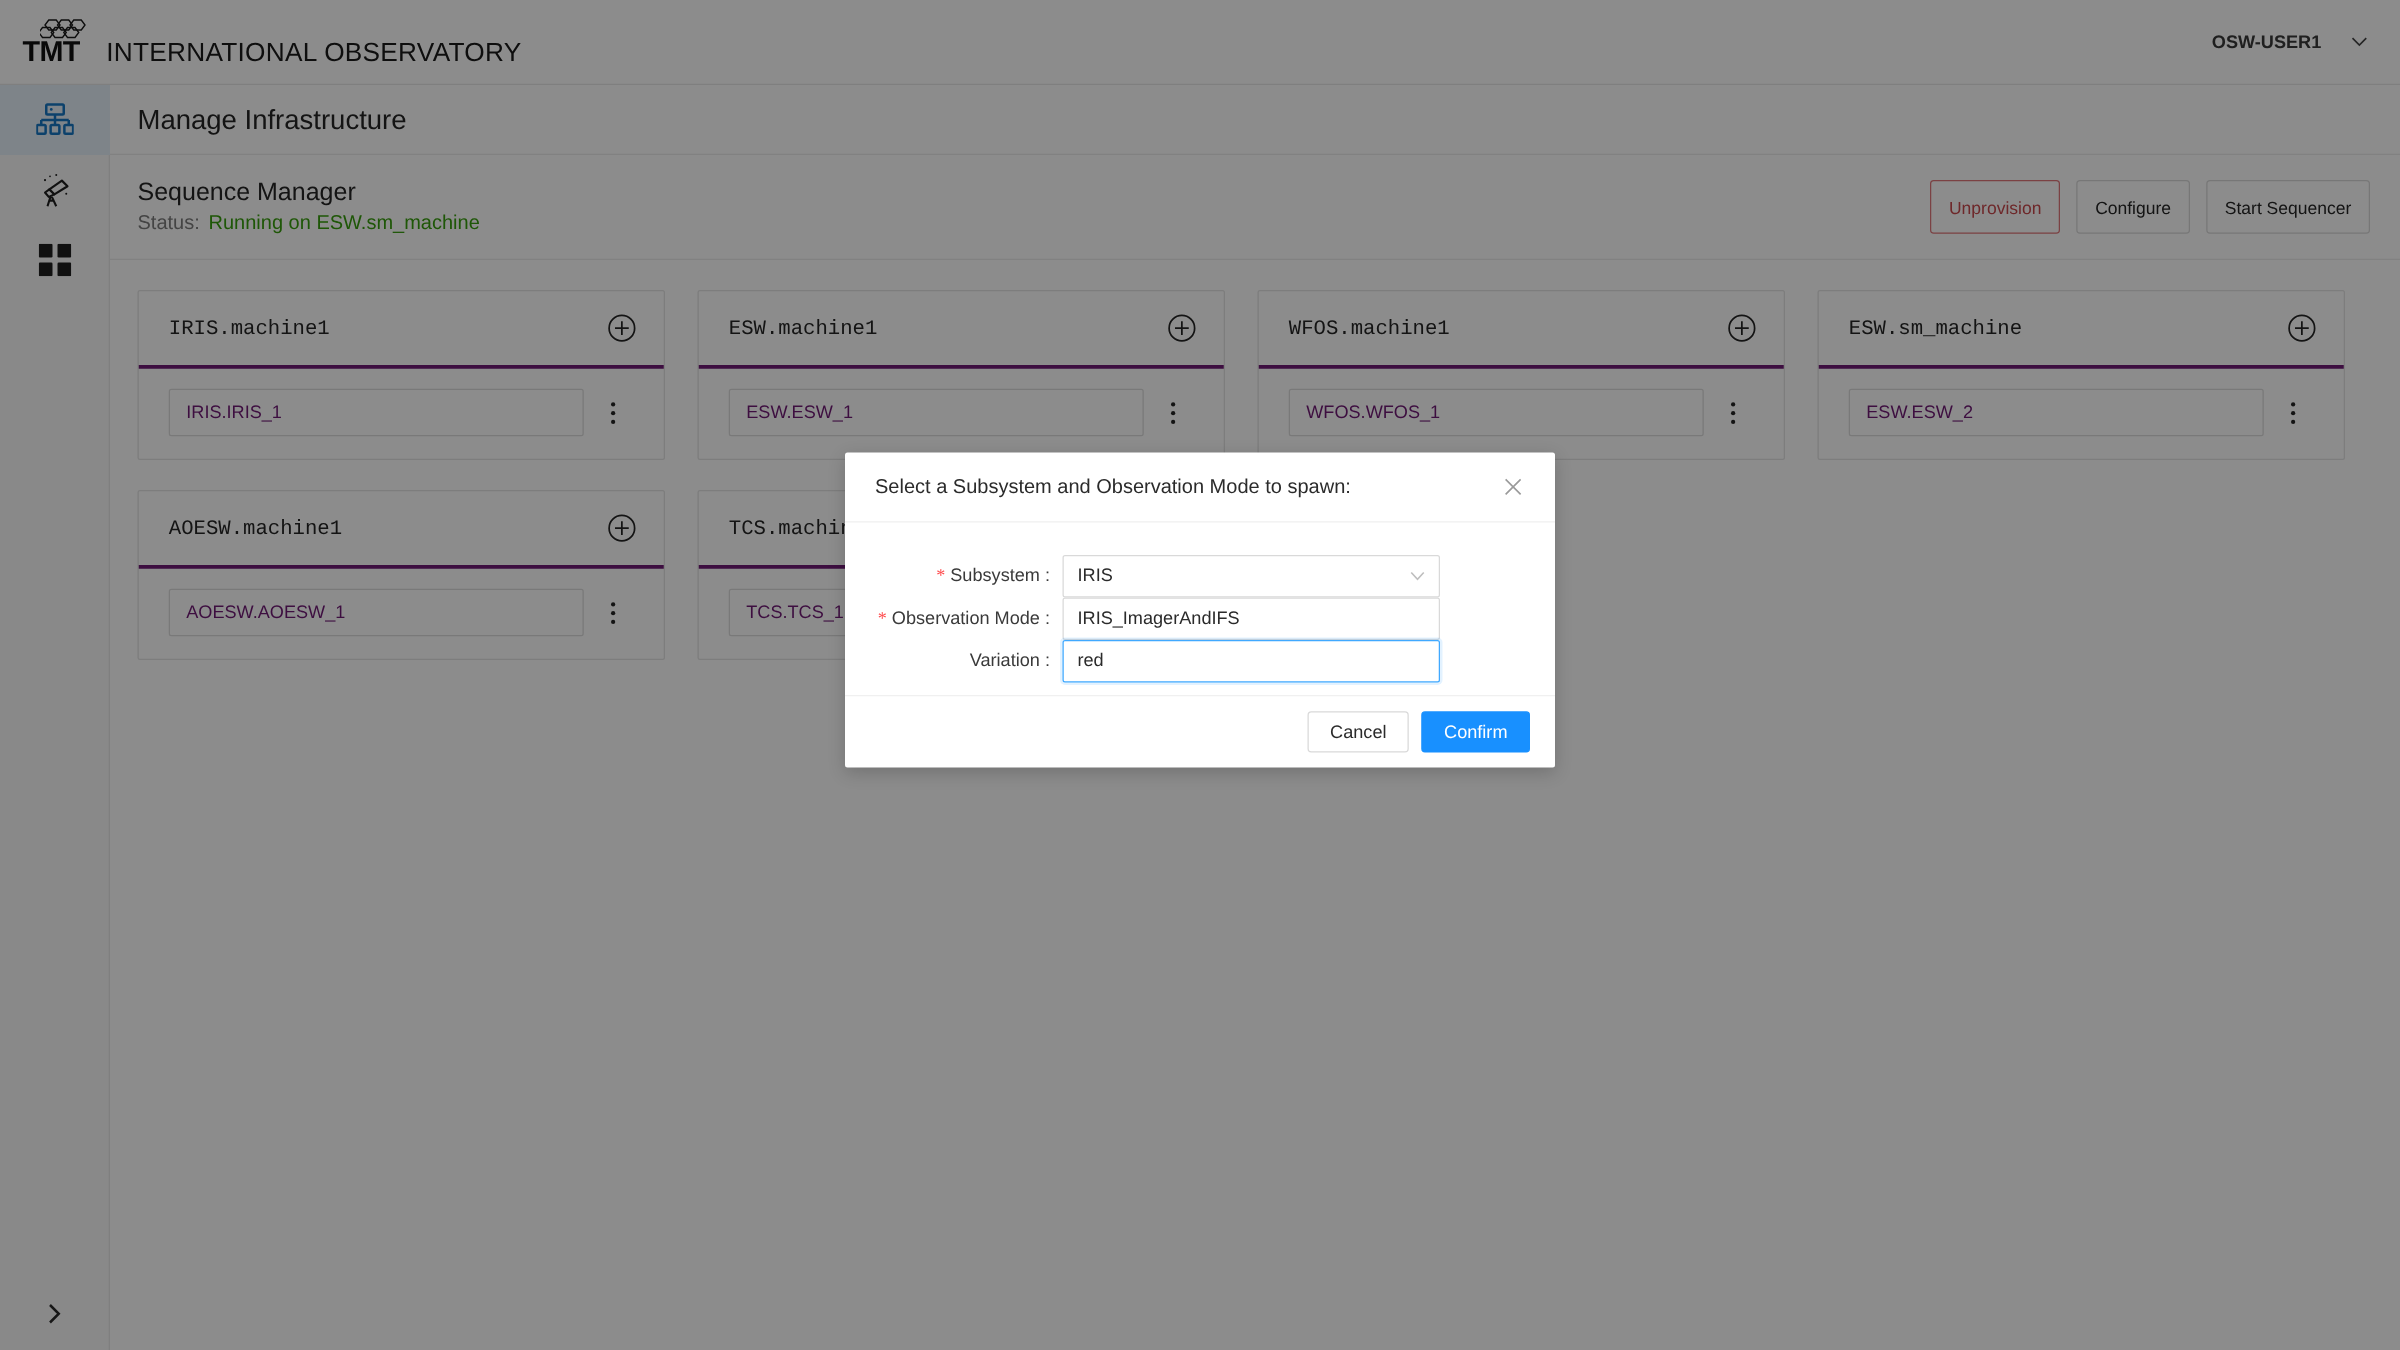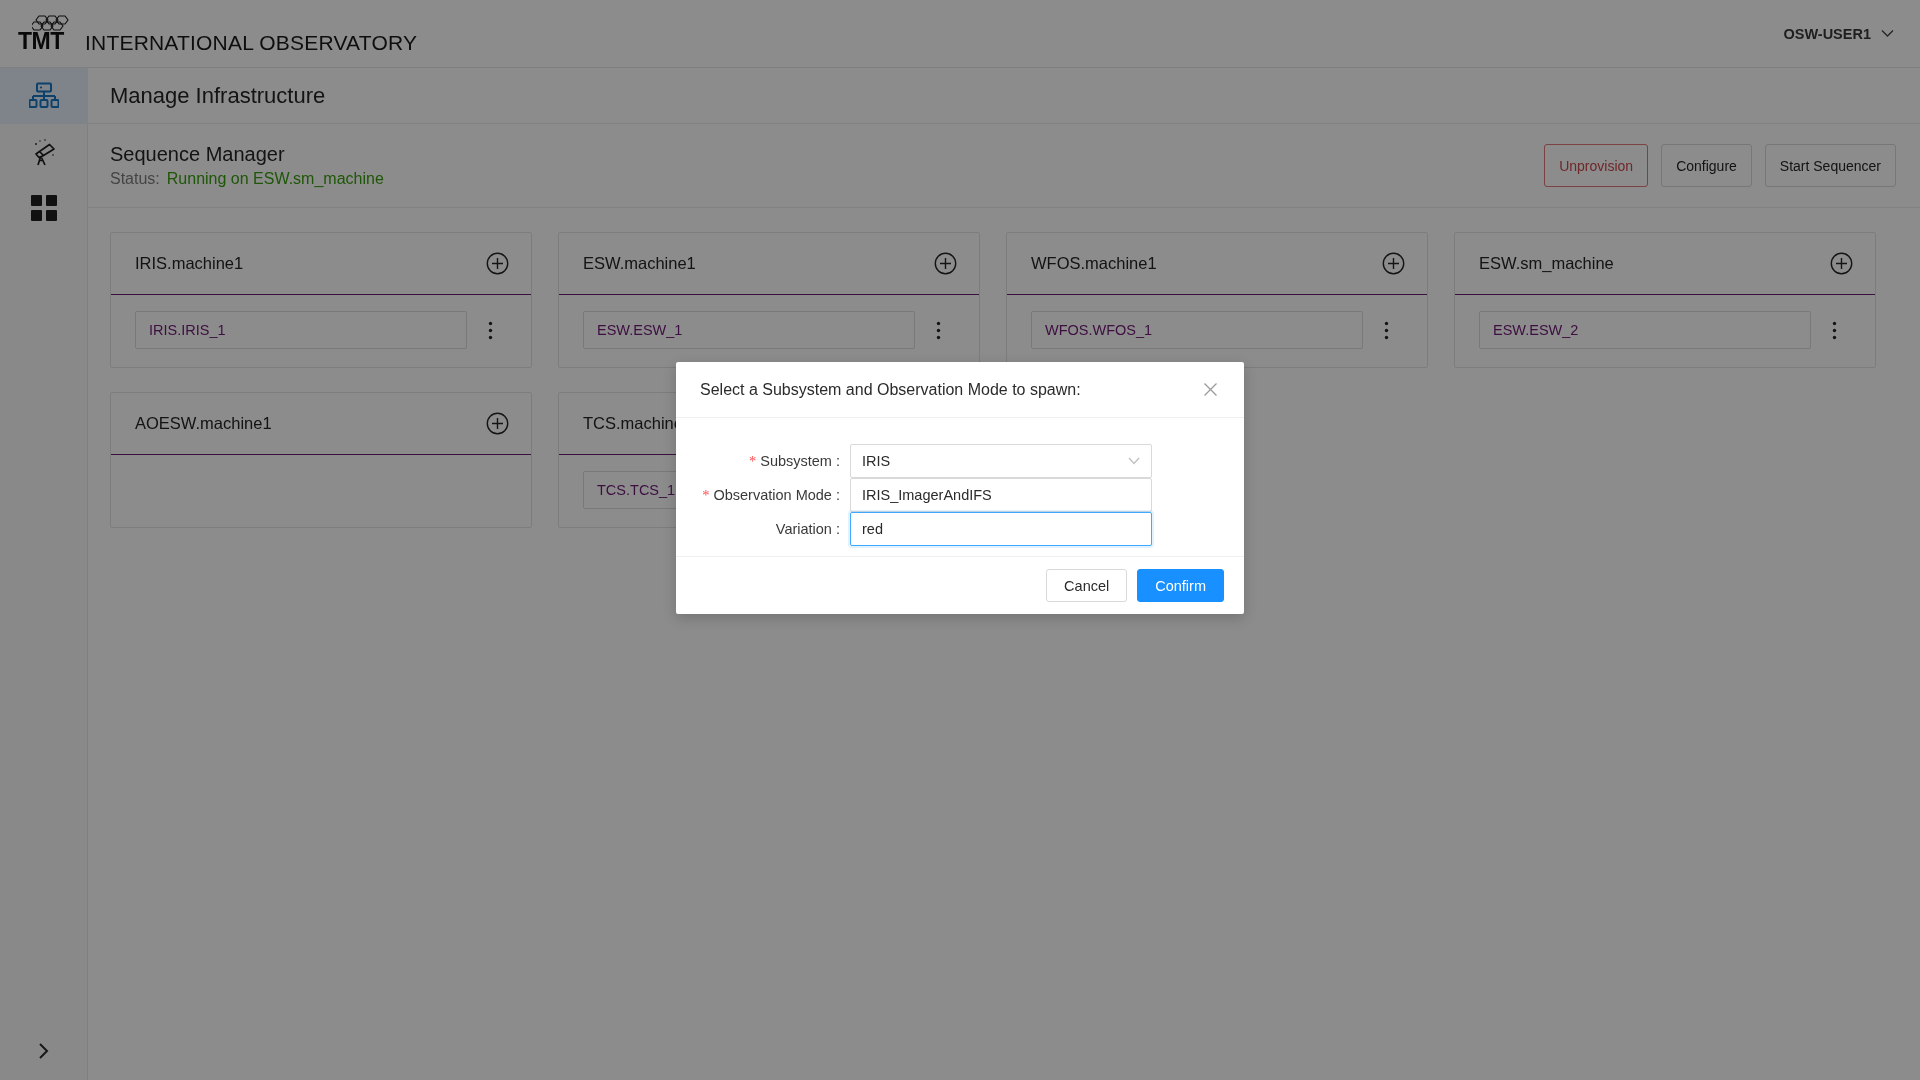--- a/index.html
+++ b/index.html
@@ -31,21 +31,21 @@
   .hexrow { display: block; margin-left: 14px; margin-bottom: -2px; }
   .brand-tmt {
     font-size: 23px; font-weight: bold; letter-spacing: -0.5px;
     color: #111; line-height: 1;
   }
   .brand-rest {
     font-size: 21px; color: #1a1a1a; line-height: 1;
     margin-left: 7px; letter-spacing: 0.2px;
   }
   .user-menu {
-    display: flex; align-items: center; gap: 10px;
+    display: flex; align-items: center; gap: 24px;
     font-size: 14.5px; color: #3a3a3a; font-weight: bold;
     cursor: pointer;
   }
   .chev-d { display: block; }
 
   
   .body-split { flex: 1 1 auto; display: flex; min-height: 0; }
 
   
   .sidebar {
@@ -113,21 +113,22 @@
     width: 422px;
     background: #ffffff;
     border: 1px solid #e3e3e3;
     border-radius: 2px;
     display: flex; flex-direction: column;
   }
   .card-head {
     height: 62px; flex: 0 0 62px;
     display: flex; align-items: center; justify-content: space-between;
     padding: 0 22px 0 24px;
-    border-bottom: 1px solid #701a75;
+    border-bottom: 3px solid #701a75;
+    font-family: Liberation Mono, monospace;
   }
   .card-title { font-size: 16.5px; color: #262626; }
   .plus-btn { cursor: pointer; display: flex; }
   .card-body {
     padding: 16px 22px 18px 24px;
     display: flex; align-items: center; gap: 4px;
   }
   .seq-box {
     flex: 1 1 auto; height: 38px;
     border: 1px solid #dcdcdc; border-radius: 2px;
@@ -415,20 +416,34 @@
         <div class="card">
           <div class="card-head">
             <span class="card-title">AOESW.machine1</span>
             <span class="plus-btn">
               <svg width="23" height="23" viewBox="0 0 23 23">
                 <circle cx="11.5" cy="11.5" r="10.2" fill="none" stroke="#262626" stroke-width="1.4"></circle>
                 <path d="M11.5 6 V17 M6 11.5 H17" stroke="#262626" stroke-width="1.4"></path>
               </svg>
             </span>
           </div>
+          <div class="card-body">
+            <div class="seq-box">
+              <span>AOESW.AOESW_1</span>
+            </div>
+            <span class="kebab">
+              <svg width="5" height="19" viewBox="0 0 5 19">
+                <g fill="#262626">
+                    <circle cx="2.5" cy="2.5" r="1.7"></circle>
+                    <circle cx="2.5" cy="9.5" r="1.7"></circle>
+                    <circle cx="2.5" cy="16.5" r="1.7"></circle>
+                  </g>
+              </svg>
+            </span>
+          </div>
         </div>
 
         <div class="card">
           <div class="card-head">
             <span class="card-title">TCS.machine1</span>
             <span class="plus-btn">
               <svg width="23" height="23" viewBox="0 0 23 23">
                 <circle cx="11.5" cy="11.5" r="10.2" fill="none" stroke="#262626" stroke-width="1.4"></circle>
                 <path d="M11.5 6 V17 M6 11.5 H17" stroke="#262626" stroke-width="1.4"></path>
               </svg>

